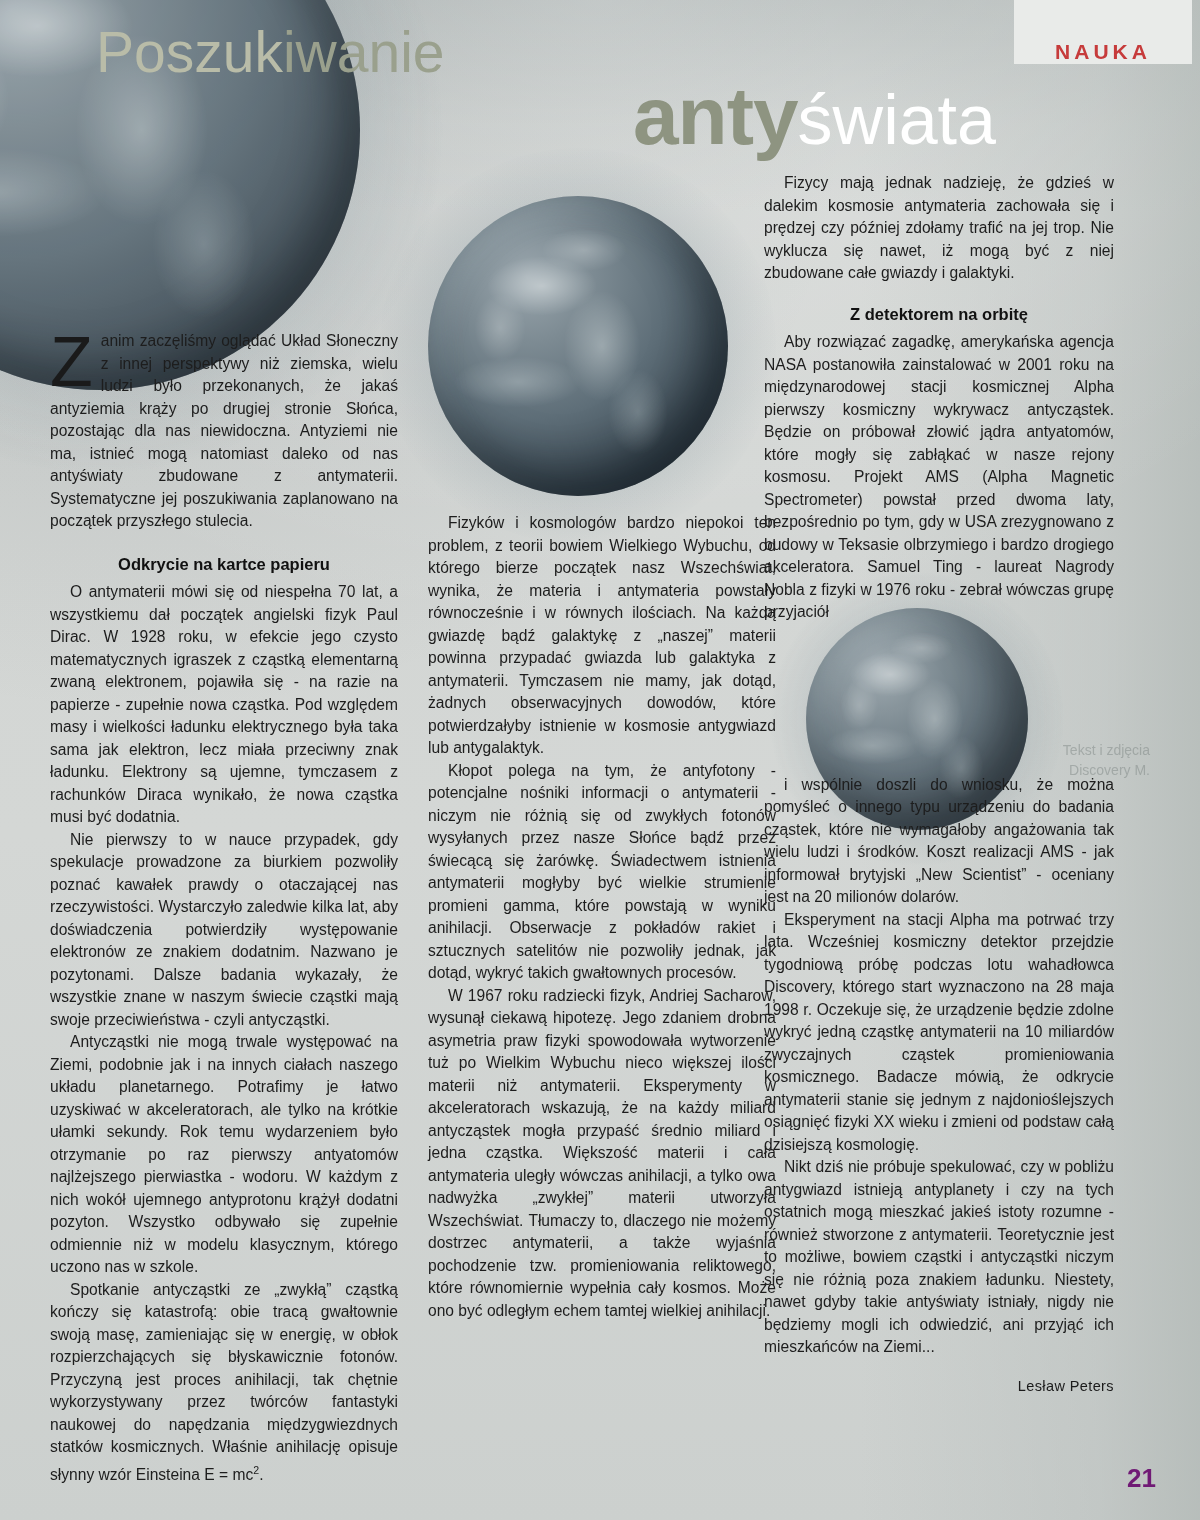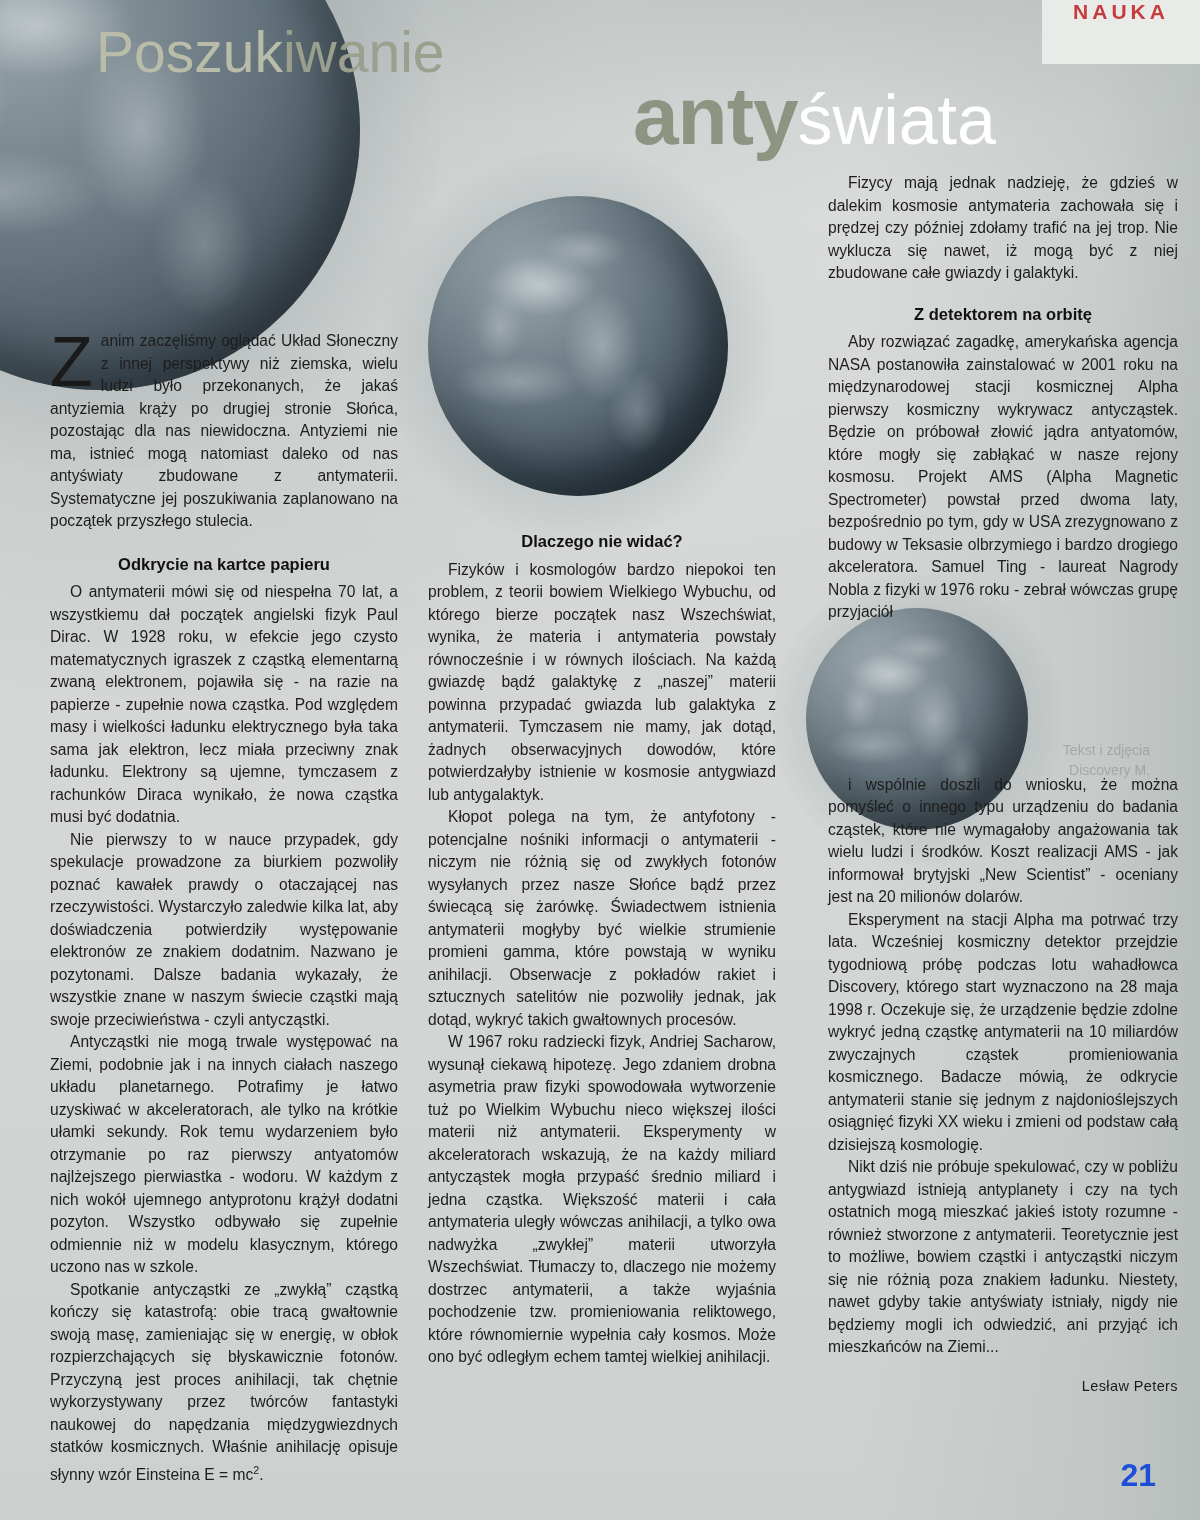--- a/index.html
+++ b/index.html
@@ -83,25 +83,25 @@
   }
 
   
   #planet-corner { left: -160px; top: -130px; width: 520px; height: 520px; opacity: 0.92; }
   #planet-center { left: 428px; top: 196px; width: 300px; height: 300px; }
   #planet-right  { left: 806px; top: 608px; width: 222px; height: 222px; opacity: 0.9; }
 
   
   .nauka-tab {
     position: absolute;
-    right: 0; top: 0;
-    width: 158px; height: 64px;
+    right: 8px; top: 0;
+    width: 178px; height: 64px;
     background: #e9ebe9;
     display: flex;
-    align-items: flex-start;
+    align-items: flex-end;
     justify-content: center;
   }
   .nauka-tab span {
     color: #c63b3b;
     font-weight: bold;
     font-size: 21px;
     letter-spacing: 4px;
   }
 
   .masthead {
@@ -143,21 +143,21 @@
   
   .col {
     position: absolute;
     font-size: 15.6px;
     line-height: 22.5px;
     text-align: justify;
     color: #1d1d1d;
   }
   #col-left  { left: 50px;  top: 330px;  width: 348px; }
   #col-mid   { left: 428px; top: 512px;  width: 348px; }
-  #col-right { left: 828px; top: 172px;  width: 350px; }
+  #col-right { left: 764px; top: 172px;  width: 350px; }
 
   .col p {
     margin: 0 0 0 0;
     text-indent: 20px;
   }
   .col p.noindent { text-indent: 0; }
 
   h2.sub {
     text-align: center;
     font-size: 16.5px;
@@ -195,23 +195,23 @@
     text-align: right;
     margin-top: 16px;
     font-size: 14.5px;
     letter-spacing: 0.4px;
     color: #1b1b1b;
   }
 
   .folio {
     position: absolute;
     right: 44px; bottom: 26px;
-    font-size: 32px;
-    font-weight: bold;
-    color: #1d4ed8;
+    font-size: 26px;
+    font-weight: bold;
+    color: #701a75;
   }
   .sup { font-size: 0.68em; vertical-align: super; }
 </style>
 </head>
 <body>
 
 <div class="page"></div>
 <div class="top-band"></div>
 <div class="right-shade"></div>
 <div class="page-vignette"></div>
@@ -255,21 +255,20 @@
     <span class="dropcap">Z</span><span>anim zaczęliśmy oglądać Układ Słoneczny z innej perspektywy niż ziemska, wielu ludzi było przekonanych, że jakaś antyziemia krąży po drugiej stronie Słońca, pozostając dla nas niewidoczna. Antyziemi nie ma, istnieć mogą natomiast daleko od nas antyświaty zbudowane z antymaterii. Systematyczne jej poszukiwania zaplanowano na początek przyszłego stulecia.</span>
   </p>
   <h2 class="sub first">Odkrycie na kartce papieru</h2>
   <p>O antymaterii mówi się od niespełna 70 lat, a wszystkiemu dał początek angielski fizyk Paul Dirac. W 1928 roku, w efekcie jego czysto matematycznych igraszek z cząstką elementarną zwaną elektronem, pojawiła się - na razie na papierze - zupełnie nowa cząstka. Pod względem masy i wielkości ładunku elektrycznego była taka sama jak elektron, lecz miała przeciwny znak ładunku. Elektrony są ujemne, tymczasem z rachunków Diraca wynikało, że nowa cząstka musi być dodatnia.</p>
   <p>Nie pierwszy to w nauce przypadek, gdy spekulacje prowadzone za biurkiem pozwoliły poznać kawałek prawdy o otaczającej nas rzeczywistości. Wystarczyło zaledwie kilka lat, aby doświadczenia potwierdziły występowanie elektronów ze znakiem dodatnim. Nazwano je pozytonami. Dalsze badania wykazały, że wszystkie znane w naszym świecie cząstki mają swoje przeciwieństwa - czyli antycząstki.</p>
   <p>Antycząstki nie mogą trwale występować na Ziemi, podobnie jak i na innych ciałach naszego układu planetarnego. Potrafimy je łatwo uzyskiwać w akceleratorach, ale tylko na krótkie ułamki sekundy. Rok temu wydarzeniem było otrzymanie po raz pierwszy antyatomów najlżejszego pierwiastka - wodoru. W każdym z nich wokół ujemnego antyprotonu krążył dodatni pozyton. Wszystko odbywało się zupełnie odmiennie niż w modelu klasycznym, którego uczono nas w szkole.</p>
   <p><span>Spotkanie antycząstki ze „zwykłą” cząstką kończy się katastrofą: obie tracą gwałtownie swoją masę, zamieniając się w energię, w obłok rozpierzchających się błyskawicznie fotonów. Przyczyną jest proces anihilacji, tak chętnie wykorzystywany przez twórców fantastyki naukowej do napędzania międzygwiezdnych statków kosmicznych. Właśnie anihilację opisuje słynny wzór Einsteina E = mc<span class="sup">2</span>.</span></p>
 </div>
 
 <div class="col" id="col-mid">
-  <h2 class="sub">Dlaczego nie widać?</h2>
   <p>Fizyków i kosmologów bardzo niepokoi ten problem, z teorii bowiem Wielkiego Wybuchu, od którego bierze początek nasz Wszechświat, wynika, że materia i antymateria powstały równocześnie i w równych ilościach. Na każdą gwiazdę bądź galaktykę z „naszej” materii powinna przypadać gwiazda lub galaktyka z antymaterii. Tymczasem nie mamy, jak dotąd, żadnych obserwacyjnych dowodów, które potwierdzałyby istnienie w kosmosie antygwiazd lub antygalaktyk.</p>
   <p>Kłopot polega na tym, że antyfotony - potencjalne nośniki informacji o antymaterii - niczym nie różnią się od zwykłych fotonów wysyłanych przez nasze Słońce bądź przez świecącą się żarówkę. Świadectwem istnienia antymaterii mogłyby być wielkie strumienie promieni gamma, które powstają w wyniku anihilacji. Obserwacje z pokładów rakiet i sztucznych satelitów nie pozwoliły jednak, jak dotąd, wykryć takich gwałtownych procesów.</p>
   <p>W 1967 roku radziecki fizyk, Andriej Sacharow, wysunął ciekawą hipotezę. Jego zdaniem drobna asymetria praw fizyki spowodowała wytworzenie tuż po Wielkim Wybuchu nieco większej ilości materii niż antymaterii. Eksperymenty w akceleratorach wskazują, że na każdy miliard antycząstek mogła przypaść średnio miliard i jedna cząstka. Większość materii i cała antymateria uległy wówczas anihilacji, a tylko owa nadwyżka „zwykłej” materii utworzyła Wszechświat. Tłumaczy to, dlaczego nie możemy dostrzec antymaterii, a także wyjaśnia pochodzenie tzw. promieniowania reliktowego, które równomiernie wypełnia cały kosmos. Może ono być odległym echem tamtej wielkiej anihilacji.</p>
 </div>
 
 <div class="col" id="col-right">
   <p>Fizycy mają jednak nadzieję, że gdzieś w dalekim kosmosie antymateria zachowała się i prędzej czy później zdołamy trafić na jej trop. Nie wyklucza się nawet, iż mogą być z niej zbudowane całe gwiazdy i galaktyki.</p>
   <h2 class="sub">Z detektorem na orbitę</h2>
   <p>Aby rozwiązać zagadkę, amerykańska agencja NASA postanowiła zainstalować w 2001 roku na międzynarodowej stacji kosmicznej Alpha pierwszy kosmiczny wykrywacz antycząstek. Będzie on próbował złowić jądra antyatomów, które mogły się zabłąkać w nasze rejony kosmosu. Projekt AMS (Alpha Magnetic Spectrometer) powstał przed dwoma laty, bezpośrednio po tym, gdy w USA zrezygnowano z budowy w Teksasie olbrzymiego i bardzo drogiego akceleratora. Samuel Ting - laureat Nagrody Nobla z fizyki w 1976 roku - zebrał wówczas grupę przyjaciół</p>
   <p style="margin-top:150px">i wspólnie doszli do wniosku, że można pomyśleć o innego typu urządzeniu do badania cząstek, które nie wymagałoby angażowania tak wielu ludzi i środków. Koszt realizacji AMS - jak informował brytyjski „New Scientist” - oceniany jest na 20 milionów dolarów.</p>

